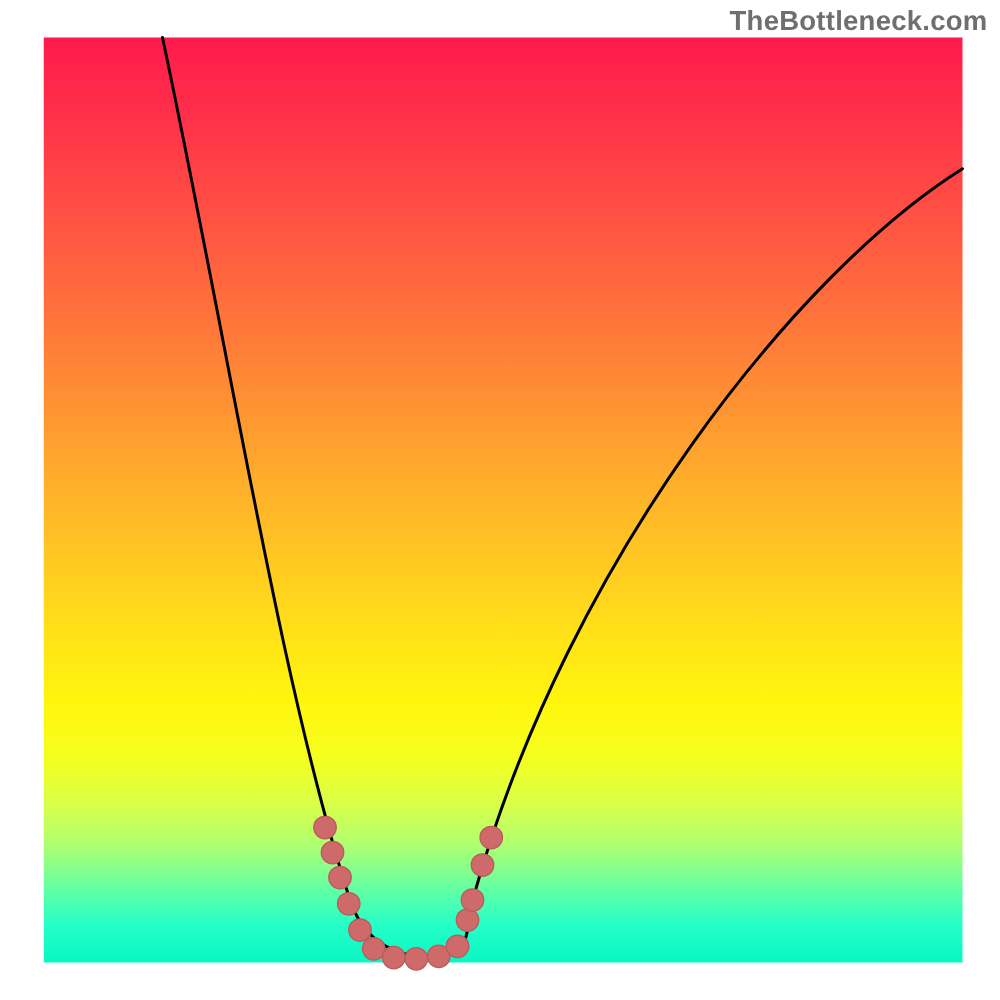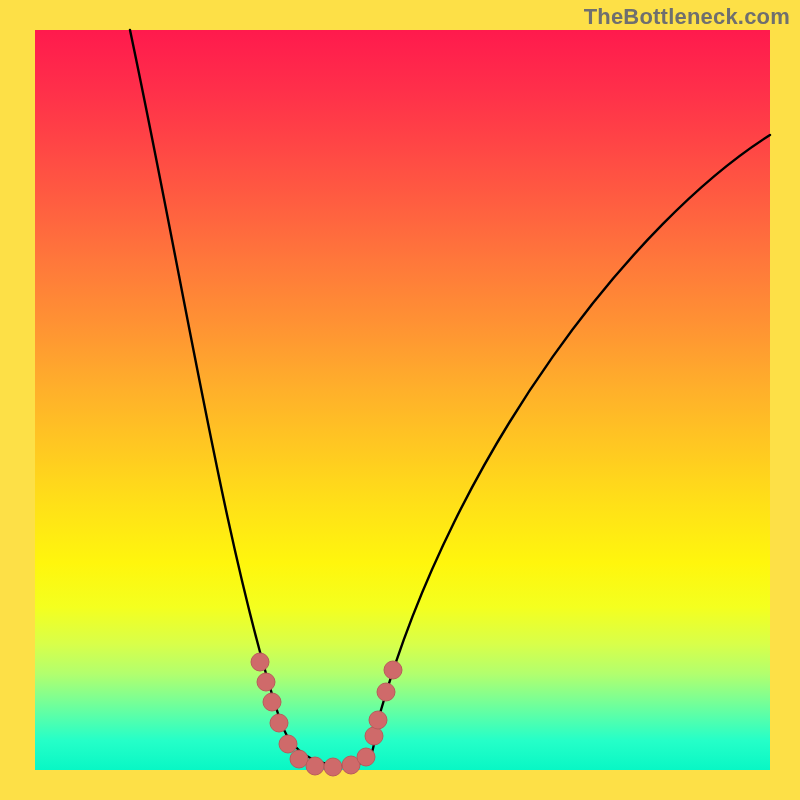--- a/index.html
+++ b/index.html
@@ -7,21 +7,21 @@
     padding: 0;
     width: 800px;
     height: 800px;
     background: #000;
     overflow: hidden;
   }
   .stage {
     position: relative;
     width: 800px;
     height: 800px;
-    background: #fde047;
+    background: #ffffff;
   }
   .plot-area {
     position: absolute;
     left: 35px;
     top: 30px;
     width: 735px;
     height: 740px;
     
     background: linear-gradient(
       to bottom,

